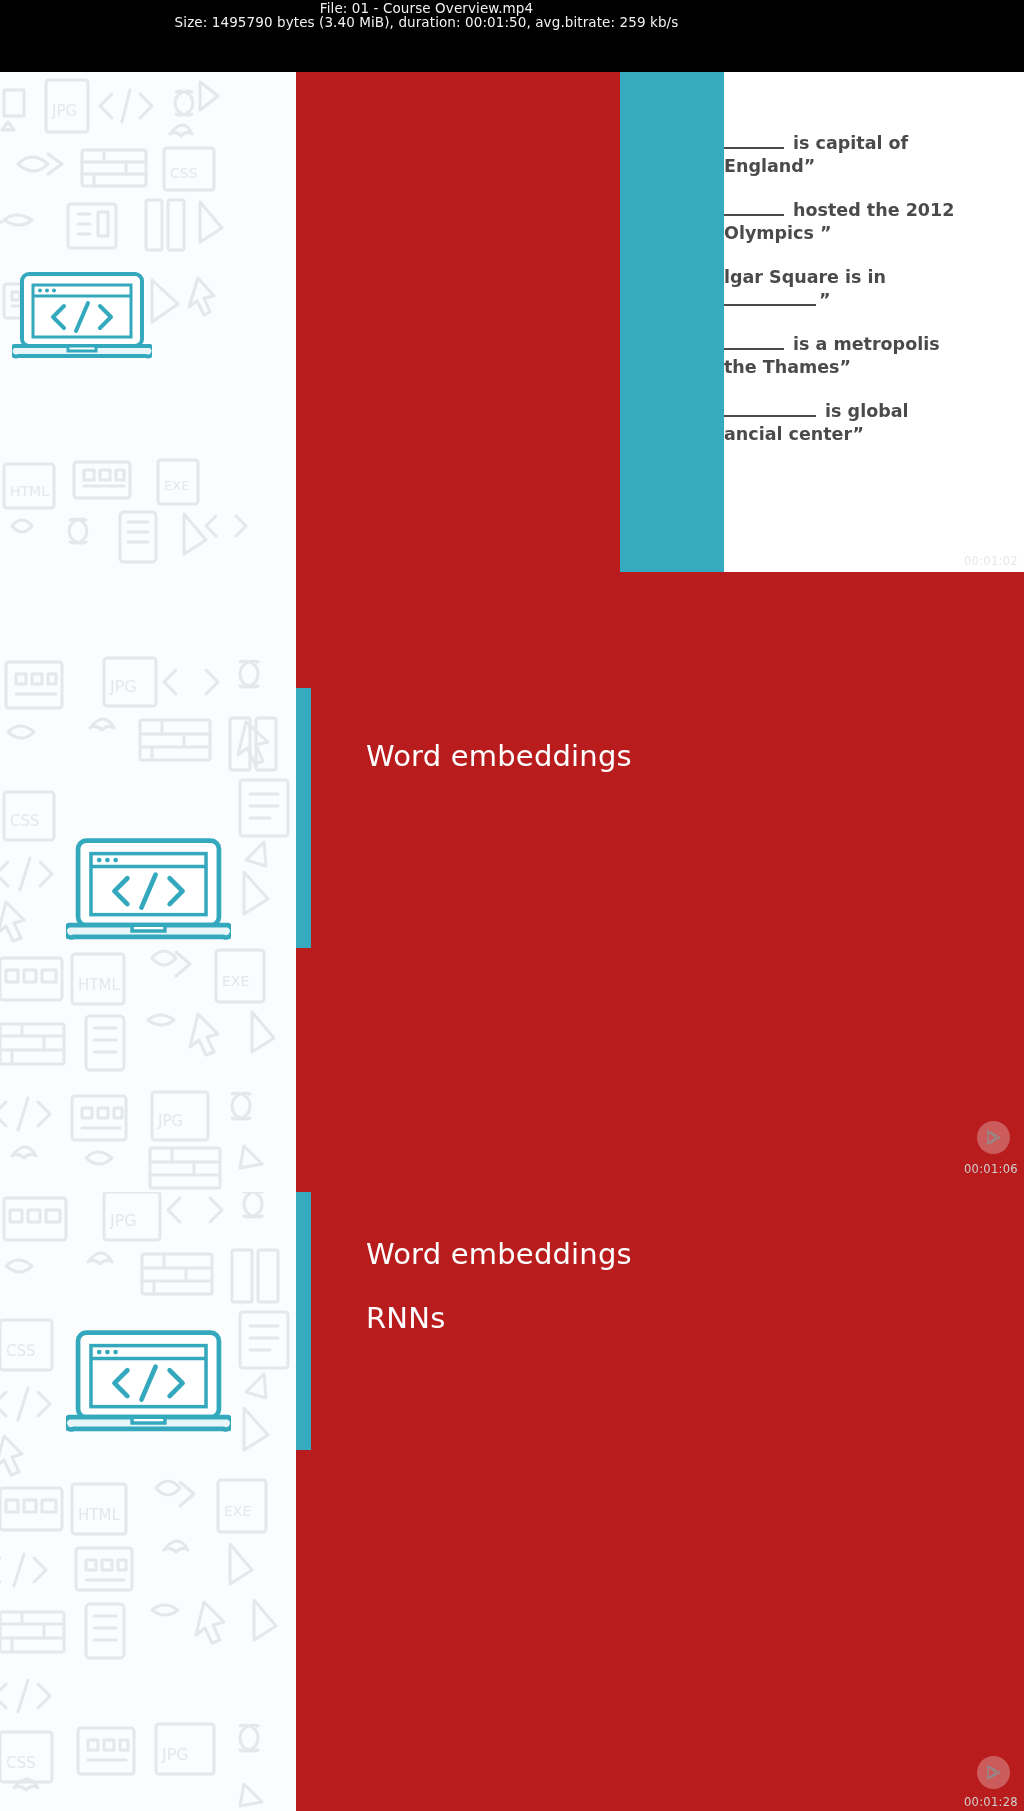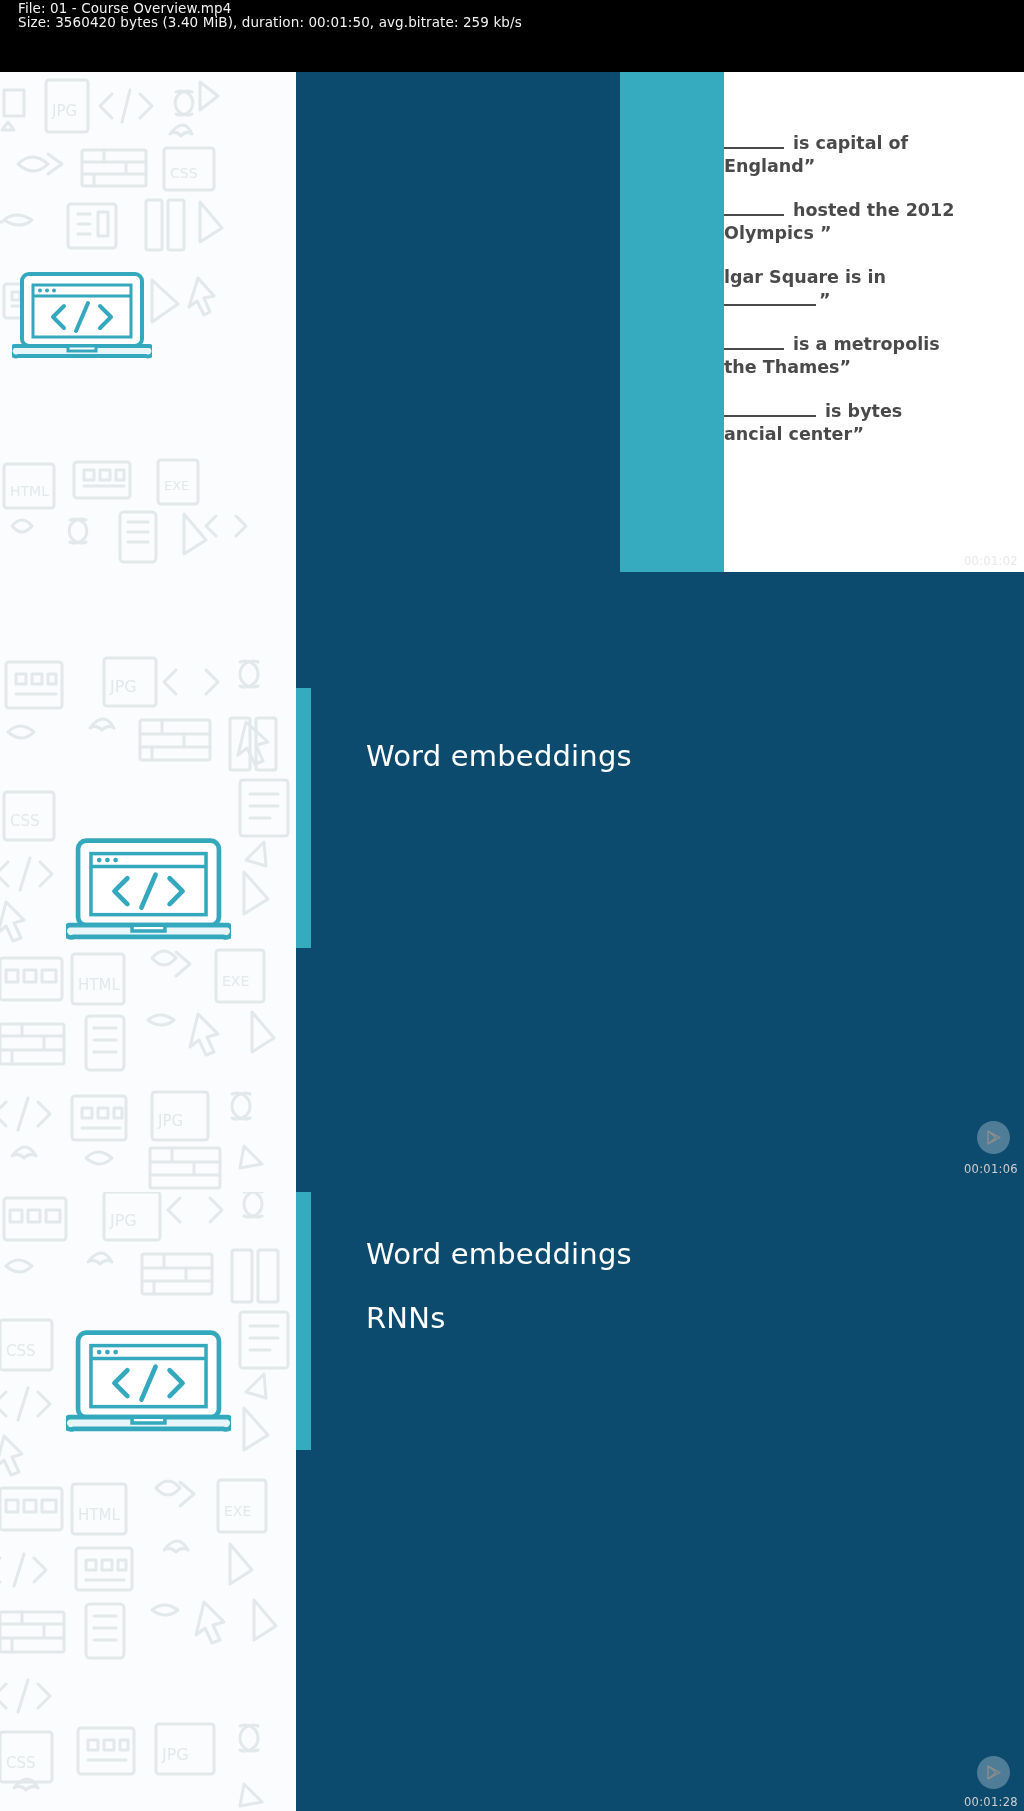--- a/index.html
+++ b/index.html
@@ -16,23 +16,24 @@
   }
 
   
   .info-block {
     position: absolute;
     left: 0; top: 0;
     width: 850px;
     height: 72px;
     background: #000;
     color: #ffffff;
-    padding: 1px 0 0 18px;
+    padding: 1px 0 0 3px;
     box-sizing: border-box;
     z-index: 30;
+    text-align: center;
   }
   .info-line {
     font-family: "DejaVu Sans", sans-serif;
     font-size: 13.5px;
     line-height: 14.3px;
     letter-spacing: 0.1px;
     white-space: nowrap;
     color: #f2f2f2;
   }
 
@@ -66,21 +67,21 @@
   .pattern svg { display: block; }
 
   
   .laptop {
     position: absolute;
   }
 
   
   .frame {
     position: absolute;
-    background: #0c4a6e;
+    background: #b91c1c;
     overflow: hidden;
   }
   .frame-1 { left: 248px;  top: 72px;   width: 776px;  height: 500px; }
   .frame-2 { left: 296px;  top: 572px;  width: 728px;  height: 620px; }
   .frame-3 { left: 296px;  top: 1192px; width: 728px;  height: 619px; }
 
   
   .slide-white {
     position: absolute;
     left: 372px;
@@ -161,21 +162,21 @@
     white-space: nowrap;
     text-align: right;
   }
   .timestamp.dark-bg { color: #cfcfcf; }
 </style>
 </head>
 <body>
 
 <div class="info-block">
   <div class="info-line">File: 01 - Course Overview.mp4</div>
-  <div class="info-line">Size: 3560420 bytes (3.40 MiB), duration: 00:01:50, avg.bitrate: 259 kb/s</div>
+  <div class="info-line">Size: 1495790 bytes (3.40 MiB), duration: 00:01:50, avg.bitrate: 259 kb/s</div>
 </div>
 
 <div class="sidebar">
 
   <div class="sb-panel sb-1">
     <div class="pattern">
       <svg width="248" height="500" viewBox="0 0 248 500" xmlns="http://www.w3.org/2000/svg">
         <g fill="none" stroke="#e3e8ea" stroke-width="3" stroke-linecap="round" stroke-linejoin="round">
 
           <path d="M4 18 h20 v26 h-20 z M8 50 l6 8 h-12 z"></path>
@@ -400,21 +401,21 @@
         <span>lgar Square is in</span>
         <span class="l2"><span class="q-blank q-blank-wide"></span><span>”</span></span>
       </div>
 
       <div class="qitem">
         <span class="q-blank"></span><span> is a metropolis</span>
         <span class="l2">the Thames”</span>
       </div>
 
       <div class="qitem">
-        <span class="q-blank q-blank-wide"></span><span> is bytes</span>
+        <span class="q-blank q-blank-wide"></span><span> is global</span>
         <span class="l2">ancial center”</span>
       </div>
 
     </div>
   </div>
 
   <div class="play-badge" style="right:14px; bottom:22px;">
     <svg width="17" height="17" viewBox="0 0 17 17" xmlns="http://www.w3.org/2000/svg">
       <path d="M3 2 L15 8.5 L3 15 Z M3 2 L11 8.5 L3 15" fill="none" stroke="#ffffff" stroke-width="1.4" stroke-linejoin="round"></path>
     </svg>

